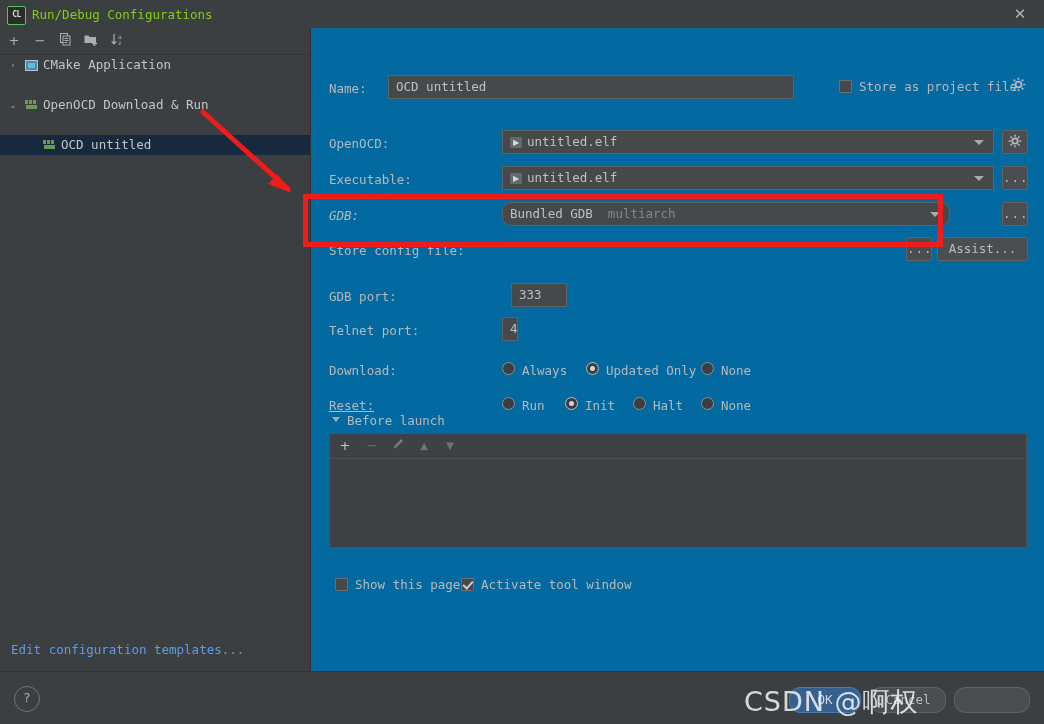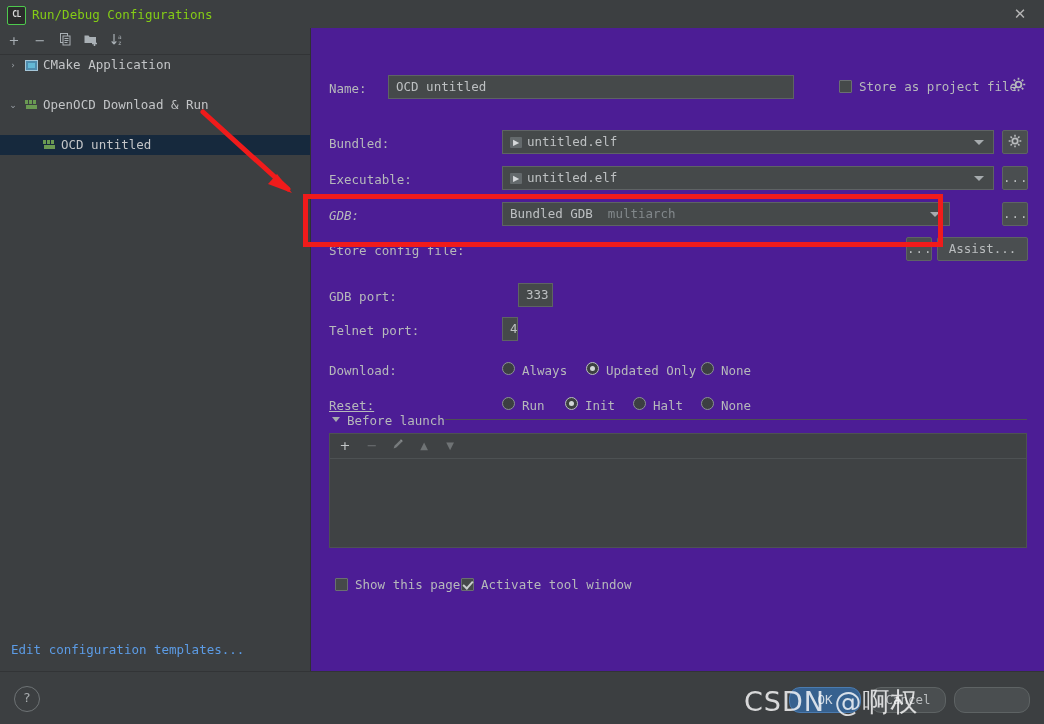--- a/index.html
+++ b/index.html
@@ -41,21 +41,21 @@
     background-image:
       linear-gradient(#6a9a52,#6a9a52),linear-gradient(#6a9a52,#6a9a52),
       linear-gradient(#6a9a52,#6a9a52),linear-gradient(#6a9a52,#6a9a52);
     background-repeat:no-repeat;
     background-size:3px 4px,3px 4px,3px 4px,11px 4px;
     background-position:0px 0px,4px 0px,8px 0px,1px 5px;}
   .tree-label{position:absolute;}
   .edit-templates{position:absolute;left:11px;bottom:14px;color:#5c9ce6;font-size:12.5px;}
 
   
-  .main{position:absolute;left:311px;top:28px;width:733px;height:643px;background:#4c1d95;}
+  .main{position:absolute;left:311px;top:28px;width:733px;height:643px;background:#0369a1;}
   .lbl{position:absolute;font-size:12.5px;color:#b6b9bb;white-space:nowrap;}
   .field{position:absolute;box-sizing:border-box;background:#45494a;border:1px solid #5e6364;
     color:#bdc0c2;font-size:12.5px;font-family:"DejaVu Sans Mono","Liberation Mono",monospace;
     height:24px;line-height:22px;padding-left:7px;white-space:nowrap;overflow:hidden;}
   .field.combo{padding-left:7px;}
   .combo-arrow{position:absolute;right:9px;top:9px;width:0;height:0;
     border-left:5px solid transparent;border-right:5px solid transparent;border-top:5px solid #a6abae;}
   .run-badge{display:inline-block;width:12px;height:11px;background:#646a6c;border-radius:1px;
     color:#d6d9db;font-size:8px;line-height:11px;text-align:center;vertical-align:1px;margin-right:5px;
     font-family:"DejaVu Sans",sans-serif;}
@@ -178,53 +178,53 @@
 
     <div class="cb" style="left:528px;top:52px;"></div>
     <div class="cb-lbl" style="left:548px;top:51px;">Store as project file</div>
     <div class="gear" style="left:700px;top:49px;">
       <svg width="15" height="15" viewBox="0 0 16 16">
         <circle cx="8" cy="8" r="3.1" fill="none" stroke="#b5b9bb" stroke-width="2"></circle>
         <path d="M8 0.8v2.2M8 13v2.2M0.8 8h2.2M13 8h2.2M2.9 2.9l1.6 1.6M11.5 11.5l1.6 1.6M13.1 2.9l-1.6 1.6M4.5 11.5l-1.6 1.6" stroke="#b5b9bb" stroke-width="1.8"></path>
       </svg>
     </div>
 
-    <div class="lbl" style="left:18px;top:108px;">Bundled:</div>
+    <div class="lbl" style="left:18px;top:108px;">OpenOCD:</div>
     <div class="field combo" style="left:191px;top:102px;width:492px;">
       <span class="run-badge">▶</span><span>untitled.elf</span>
       <span class="combo-arrow"></span>
     </div>
     <div class="btn-sq" style="left:691px;top:102px;width:26px;">
       <svg width="14" height="14" viewBox="0 0 16 16" style="vertical-align:-2px">
         <circle cx="8" cy="8" r="3.1" fill="none" stroke="#b9bcbe" stroke-width="2"></circle>
         <path d="M8 0.8v2.2M8 13v2.2M0.8 8h2.2M13 8h2.2M2.9 2.9l1.6 1.6M11.5 11.5l1.6 1.6M13.1 2.9l-1.6 1.6M4.5 11.5l-1.6 1.6" stroke="#b9bcbe" stroke-width="1.8"></path>
       </svg>
     </div>
 
     <div class="lbl" style="left:18px;top:144px;">Executable:</div>
     <div class="field combo" style="left:191px;top:138px;width:492px;">
       <span class="run-badge">▶</span><span>untitled.elf</span>
       <span class="combo-arrow"></span>
     </div>
     <div class="btn-sq" style="left:691px;top:138px;width:26px;letter-spacing:1px;">...</div>
 
     <div class="lbl" style="left:18px;top:180px;font-style:italic;">GDB:</div>
-    <div class="field combo" style="left:191px;top:174px;width:448px;">
+    <div class="field combo" style="left:191px;top:174px;width:448px;border-radius:9px;">
       <span>Bundled GDB</span>
       <span style="color:#82888b;">&nbsp;<span>multiarch</span></span>
       <span class="combo-arrow"></span>
     </div>
     <div class="btn-sq" style="left:691px;top:174px;width:26px;letter-spacing:1px;">...</div>
 
     <div class="lbl" style="left:18px;top:215px;">Store config file:</div>
     <div class="btn-sq" style="left:595px;top:209px;width:26px;letter-spacing:1px;">...</div>
     <div class="btn-sq" style="left:626px;top:209px;width:91px;">Assist...</div>
 
     <div class="lbl" style="left:18px;top:261px;">GDB port:</div>
-    <div class="field" style="left:207px;top:255px;width:35px;">333</div>
+    <div class="field" style="left:200px;top:255px;width:56px;">333</div>
 
     <div class="lbl" style="left:18px;top:295px;">Telnet port:</div>
     <div class="field" style="left:191px;top:289px;width:16px;">444</div>
 
     <div class="lbl" style="left:18px;top:335px;">Download:</div>
     <div class="radio" style="left:191px;top:334px;"></div>
     <div class="radio-lbl" style="left:211px;top:335px;">Always</div>
     <div class="radio on" style="left:275px;top:334px;"></div>
     <div class="radio-lbl" style="left:295px;top:335px;">Updated Only</div>
     <div class="radio" style="left:390px;top:334px;"></div>

